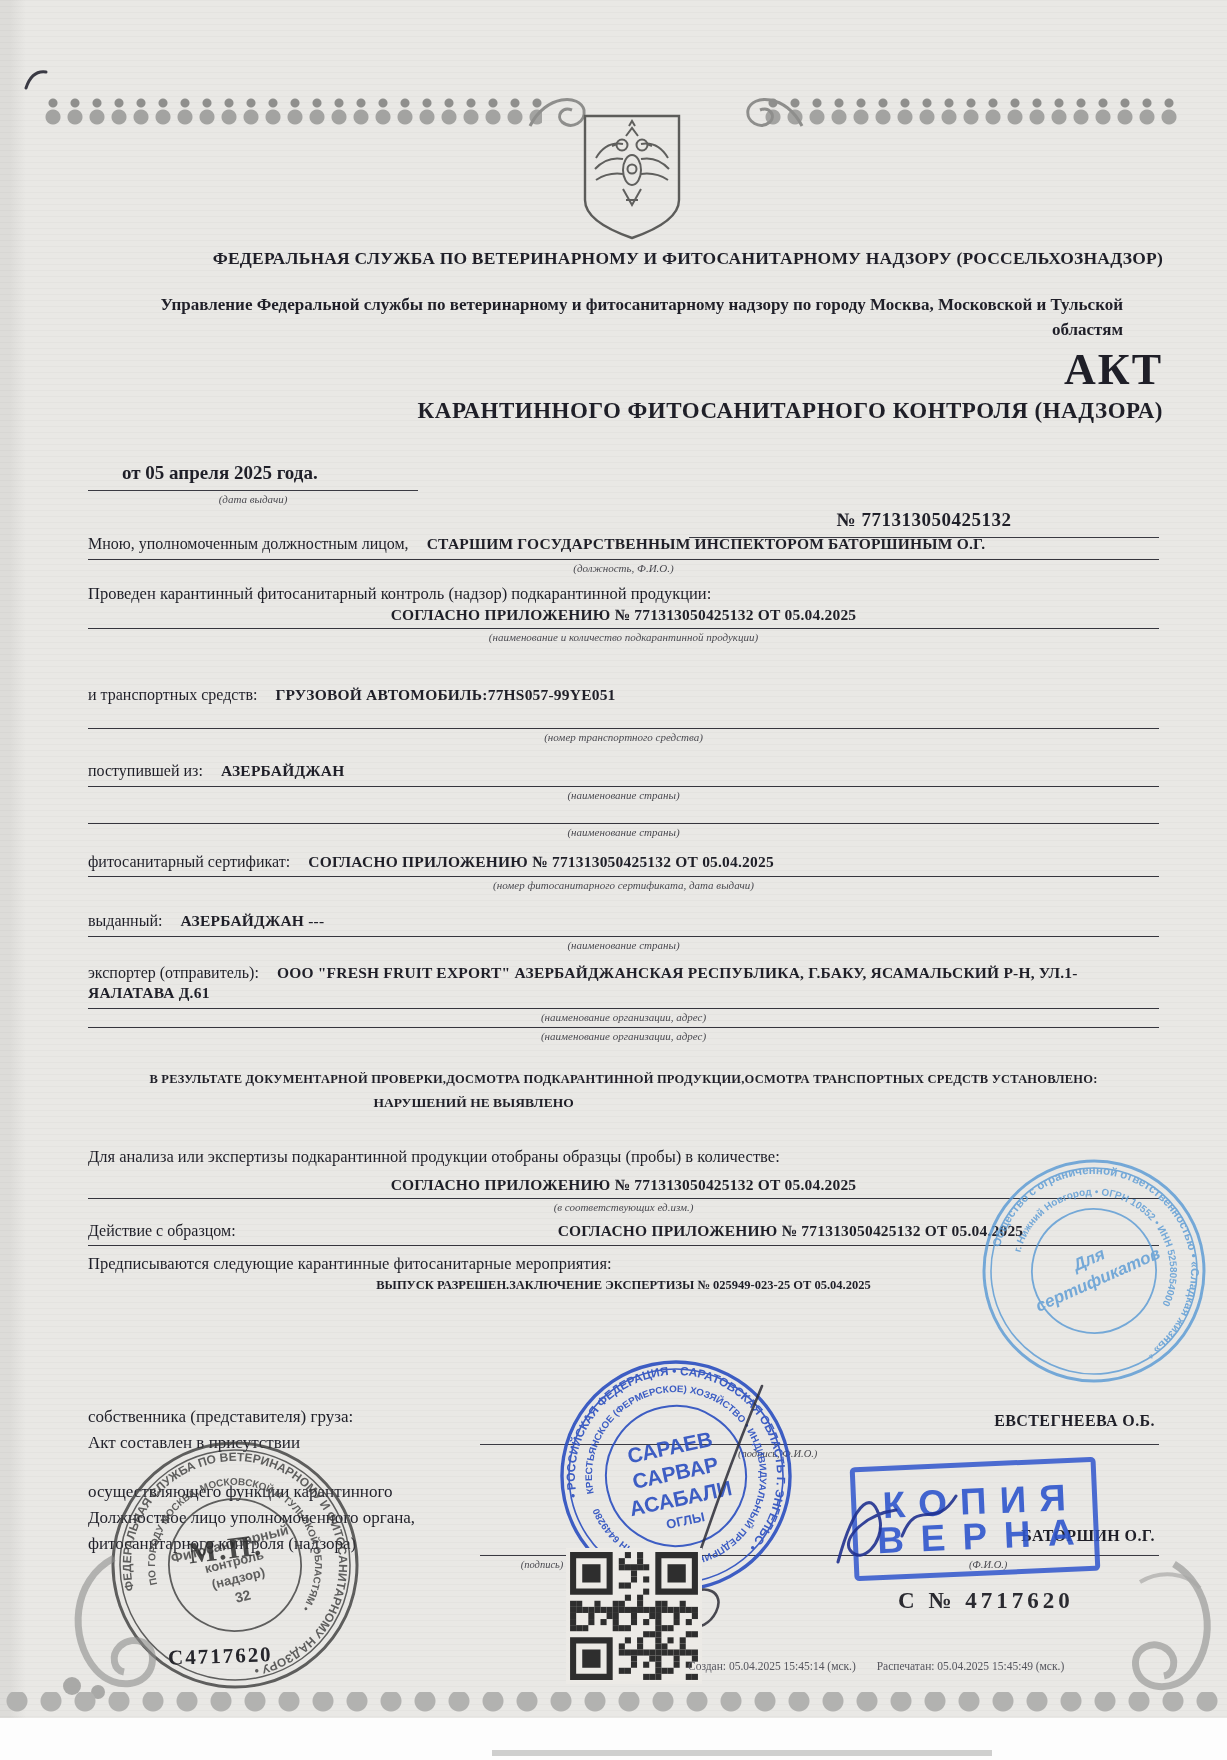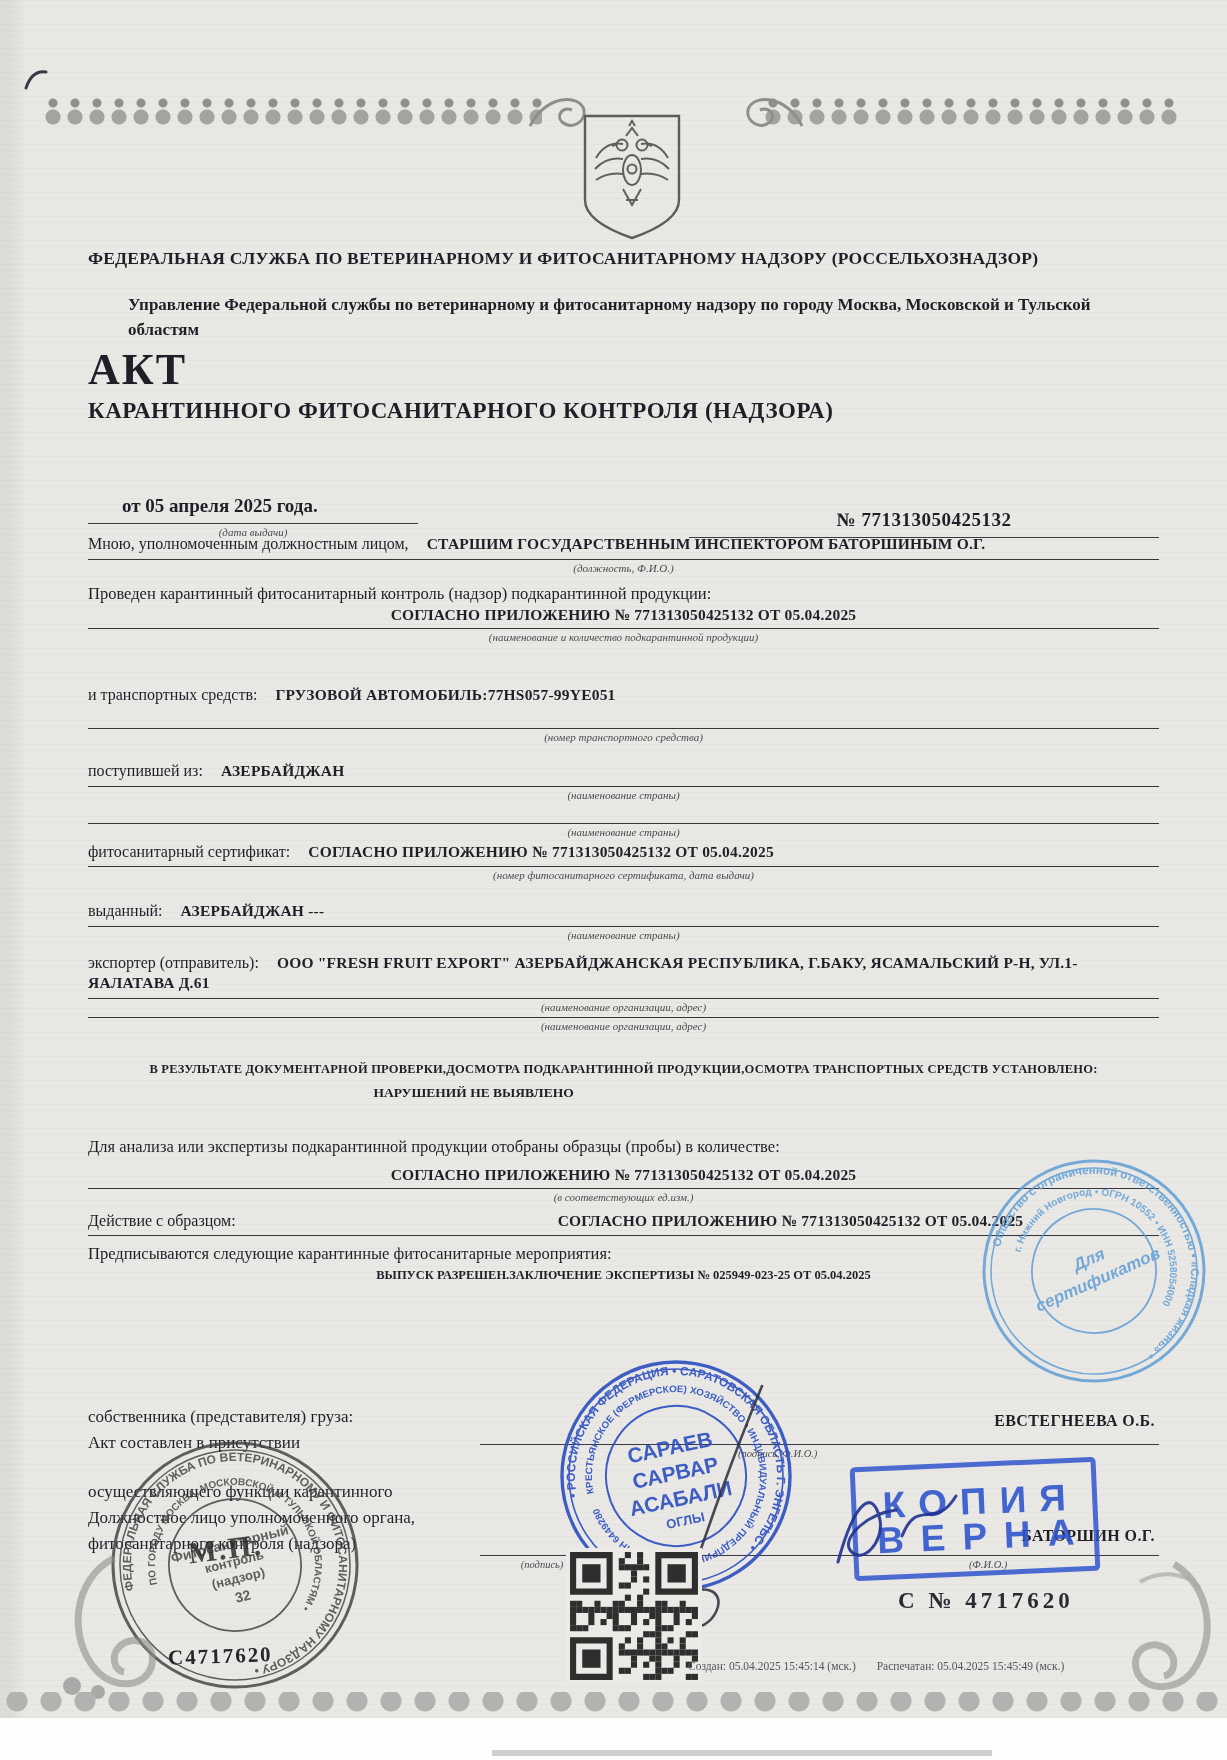--- a/index.html
+++ b/index.html
@@ -18,48 +18,48 @@
   
   .band{position:absolute;top:96px;height:32px;
         background:
           radial-gradient(circle 8px at 11px 21px,#a3a3a1 0 7px,rgba(0,0,0,0) 8px),
           radial-gradient(circle 5px at 11px 7px,#8f8f8d 0 4px,rgba(0,0,0,0) 5px);
         background-size:22px 32px;background-repeat:repeat-x;}
   .band.left{left:42px;width:500px;}
   .band.right{left:762px;width:420px;}
   .curl{position:absolute;top:92px;width:62px;height:44px;}
   
-  .hdr{position:absolute;left:88px;right:64px;top:248px;text-align:left;}
+  .hdr{position:absolute;left:88px;right:64px;top:248px;text-align:right;}
   .hdr .svc{font-weight:700;font-size:17.5px;letter-spacing:.2px;}
   .hdr .dept{font-weight:700;font-size:17px;margin:24px 40px 0 40px;line-height:1.45;font-family:Liberation Serif, serif;}
   .hdr .akt{font-weight:700;font-size:44px;letter-spacing:2px;margin-top:6px;line-height:1.0;}
   .hdr .sub{font-weight:600;font-size:23px;letter-spacing:.5px;margin-top:6px;}
   
   .daterow{position:absolute;left:88px;right:68px;top:462px;display:flex;justify-content:space-between;}
-  .d-left{width:390px;margin-top:33px;}
+  .d-left{width:390px;}
   .d-left .d-text{font-weight:700;font-size:19px;padding-left:34px;}
   .d-left .d-line{border-bottom:1.6px solid #3a3a42;margin-top:6px;width:330px;}
   .d-left .d-cap{width:330px;}
   .d-right{width:470px;text-align:center;}
   .d-right .d-num{font-weight:700;font-size:19px;letter-spacing:.5px;margin-top:47px;}
   .d-right .d-line{border-bottom:1.6px solid #3a3a42;margin-top:6px;}
   
   .fields{position:absolute;left:88px;right:68px;top:534px;}
   .frow{font-size:16.5px;line-height:1.25;}
   .lbl{font-size:16px;font-family:Liberation Serif, serif;}
   .val{font-weight:700;font-size:15.5px;letter-spacing:.2px;margin-left:14px;}
   .cval{font-weight:700;font-size:15.5px;text-align:center;letter-spacing:.2px;margin-top:2px;}
   .uline{border-bottom:1.6px solid #35353d;box-shadow:0 2px 0 -1px rgba(53,53,61,.22);margin-top:4px;}
   .cap{font-style:italic;font-size:11px;text-align:center;color:#2c2c34;opacity:.85;margin-top:2px;}
   .findings{margin-top:30px;text-align:center;font-weight:700;}
   .findings .f1{font-size:12.5px;letter-spacing:.2px;}
   .findings .f2{font-size:13.5px;margin-top:8px;transform:translateX(-14%);}
   .smallval{font-weight:700;font-size:12.5px;text-align:center;margin-top:4px;}
   .mt42{margin-top:42px;} .mt18{margin-top:18px;} .mt16{margin-top:16px;}
-  .mt14{margin-top:4px;} .mt20{margin-top:20px;} .mt12{margin-top:12px;}
+  .mt14{margin-top:14px;} .mt20{margin-top:20px;} .mt12{margin-top:12px;}
   .mt10{margin-top:10px;} .mt8{margin-top:8px;} .mt36{margin-top:36px;}
   .gap18{height:18px;}
   
   .sigs{position:absolute;left:88px;right:68px;top:1390px;}
   .sigrow{display:flex;margin-top:14px;}
   .sigl{width:392px;font-size:17px;line-height:1.55;}
   .sigr{flex:1;position:relative;}
   .signame{position:absolute;right:4px;font-weight:700;font-size:16px;letter-spacing:.4px;}
   .sigline{position:absolute;left:0;right:0;border-bottom:1.4px solid #3a3a42;}
   .sigcap{position:absolute;font-style:italic;font-size:10.5px;color:#2c2c34;opacity:.85;}

